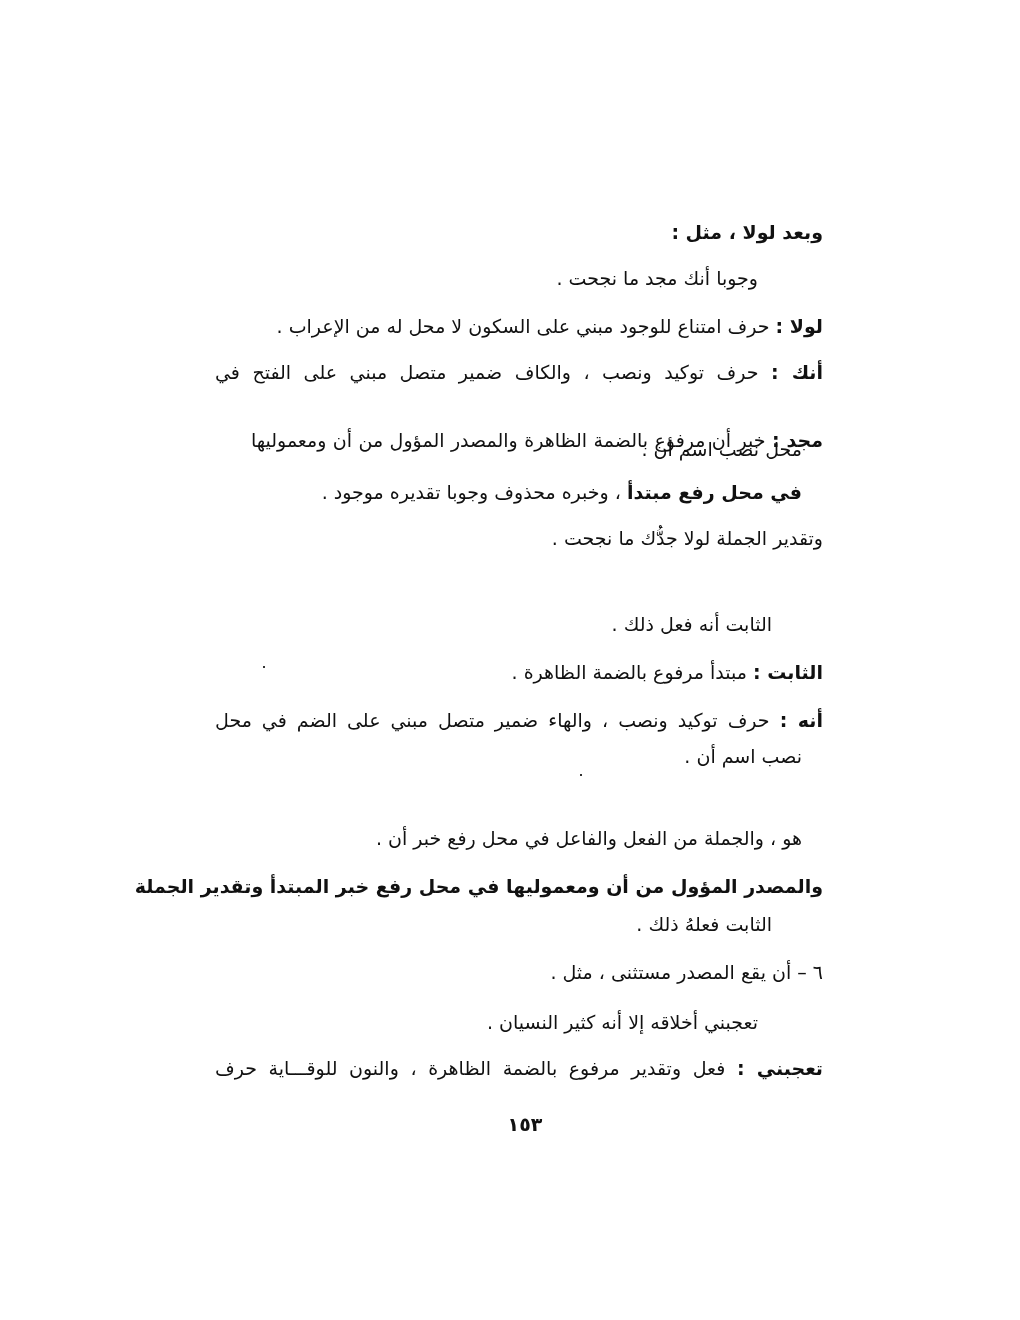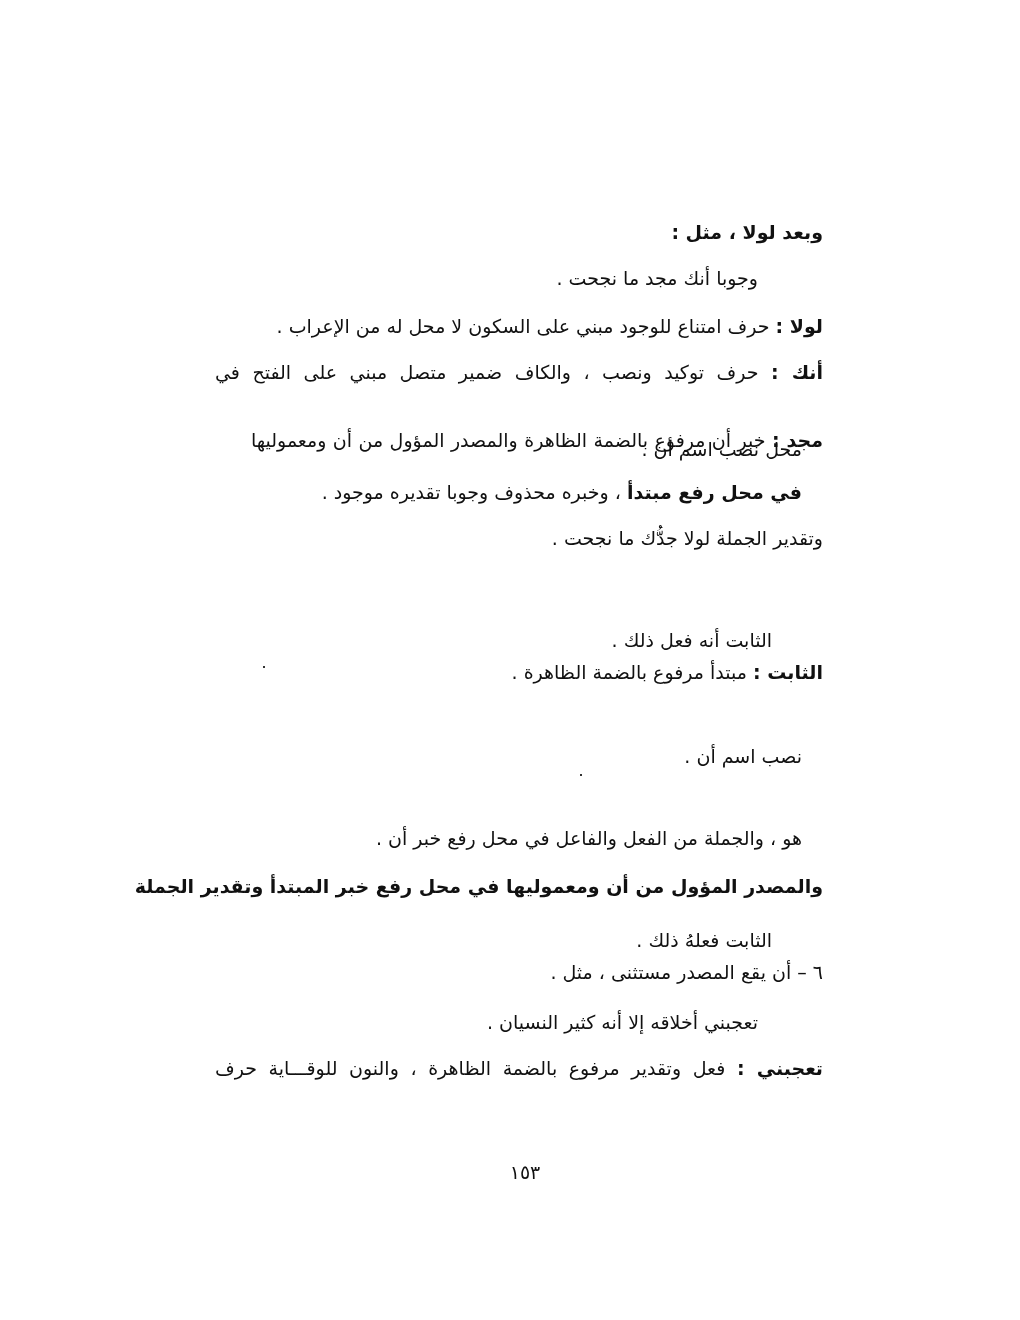--- a/index.html
+++ b/index.html
@@ -24,32 +24,32 @@
     .line {
       position: absolute;
       right: 197px;
       direction: rtl;
       white-space: nowrap;
       font-size: 19px;
       line-height: 24px;
     }
     .line.full { left: 215px; text-align: justify; text-align-last: justify; }
     .line.indent1 { right: 262px; }
-    .line.indent2 { right: 248px; margin-top: 16px; }
+    .line.indent2 { right: 248px; }
     .line.cont { right: 218px; }
     .bold { font-weight: bold; }
     .page-number {
       position: absolute;
-      top: 1161px;
+      top: 1113px;
       left: 490px;
       width: 70px;
       text-align: center;
       direction: rtl;
       font-size: 19px;
-      font-weight: normal;
+      font-weight: bold;
     }
     .speck {
       position: absolute;
       width: 2px; height: 2px;
       background: #333;
     }
   </style>
 </head>
 <body>
 
@@ -86,20 +86,23 @@
   </div>
 
   <div class="line indent2" style="top:612px;">
     <span>الثابت أنه فعل ذلك .</span>
   </div>
 
   <div class="line" style="top:660px;">
     <span class="bold">الثابت :</span><span> مبتدأ مرفوع بالضمة الظاهرة .</span>
   </div>
 
+  <div class="line full" style="top:708px;">
+    <span class="bold">أنه :</span><span> حرف توكيد ونصب ، والهاء ضمير متصل مبني على الضم في محل</span>
+  </div>
   <div class="line cont" style="top:744px;">
     <span>نصب اسم أن .</span>
   </div>
 
   <div class="line cont" style="top:826px;">
     <span>هو ، والجملة من الفعل والفاعل في محل رفع خبر أن .</span>
   </div>
 
   <div class="line full" style="top:874px;font-weight:bold;">
     <span>والمصدر المؤول من أن ومعموليها في محل رفع خبر المبتدأ وتقدير الجملة</span>

